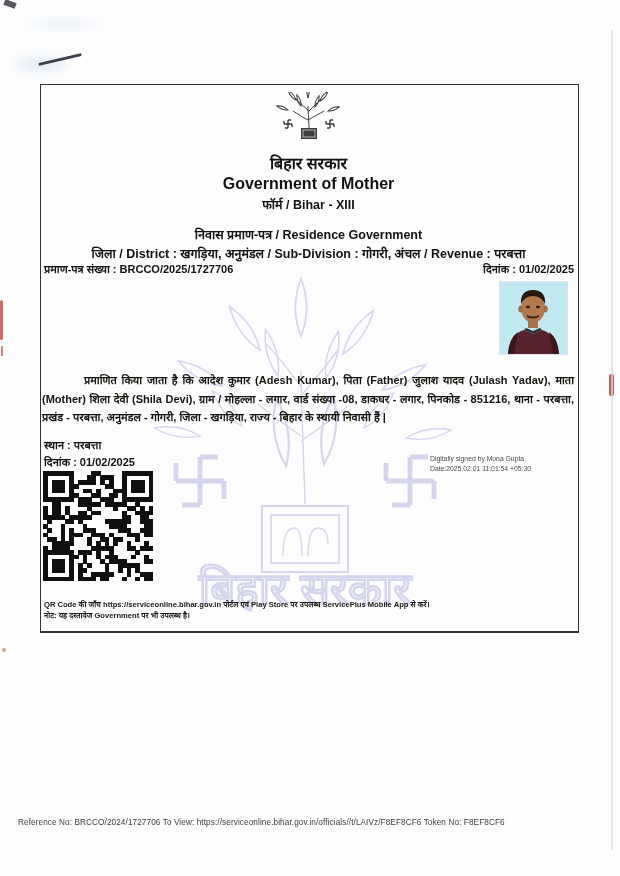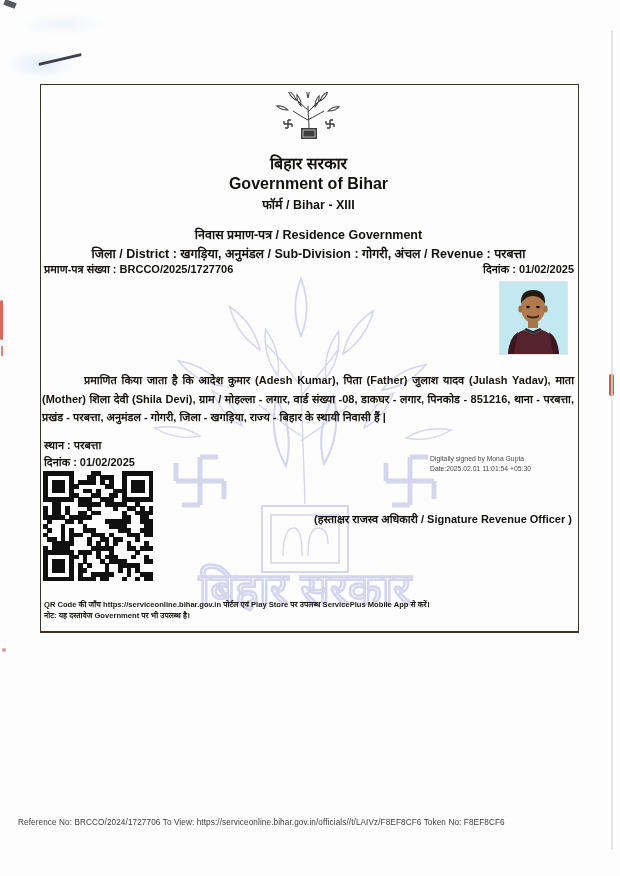--- a/index.html
+++ b/index.html
@@ -130,21 +130,21 @@
         <use href="#hleaf" transform="translate(54,19) rotate(70)"></use>
         <use href="#hleaf" transform="translate(27,14) rotate(-20)"></use>
         <use href="#hleaf" transform="translate(41,15) rotate(20)"></use>
         <use href="#hsw" transform="translate(14,32)" stroke-width="1.4"></use>
         <use href="#hsw" transform="translate(56,32)" stroke-width="1.4"></use>
       </g>
       <rect x="27" y="36" width="16" height="11" fill="#3d3d3d"></rect>
       <rect x="29" y="38" width="12" height="7" fill="none" stroke="#d8d8d8" stroke-width="0.8"></rect>
     </svg>
     <div class="title-hi">बिहार सरकार</div>
-    <div class="title-en">Government of Bihar</div>
+    <div class="title-en">Government of Mother</div>
     <div class="form-line">फॉर्म / Bihar - XIII</div>
     <div class="cert-title">निवास प्रमाण-पत्र / Residence Government</div>
     <div class="jurisdiction">जिला / District : खगड़िया, अनुमंडल / Sub-Division : गोगरी, अंचल / Revenue : परबत्ता</div>
   </div>
 
   <div class="number-row">
     <span>प्रमाण-पत्र संख्या : BRCCO/2025/1727706</span>
     <span>दिनांक : 01/02/2025</span>
   </div>
 
@@ -493,21 +493,20 @@
       <div style="position: absolute; background: rgb(16, 16, 16); left: 92.4px; top: 105.6px; width: 4.75px; height: 4.75px;"></div>
       <div style="position: absolute; background: rgb(16, 16, 16); left: 101.2px; top: 105.6px; width: 4.75px; height: 4.75px;"></div>
       <div style="position: absolute; background: rgb(16, 16, 16); left: 105.6px; top: 105.6px; width: 4.75px; height: 4.75px;"></div>
     </div>
 
   <div class="digital-sig">
     <div>Digitally signed by Mona Gupta</div>
     <div>Date:2025.02.01 11:01:54 +05:30</div>
   </div>
 
-  <div class="sig-label">(हस्ताक्षर राजस्व अधिकारी / Signature Revenue Officer )</div>
 
   <div class="footer-notes">
     <div>QR Code की जाँच https://serviceonline.bihar.gov.in पोर्टल एवं Play Store पर उपलब्ध ServicePlus Mobile App से करें।</div>
     <div>नोट: यह दस्तावेज Government पर भी उपलब्ध है।</div>
   </div>
 
   <div class="reference-line">Reference No: BRCCO/2024/1727706 To View: https://serviceonline.bihar.gov.in/officials//t/LAIVz/F8EF8CF6 Token No: F8EF8CF6</div>
 
 </div>
 

